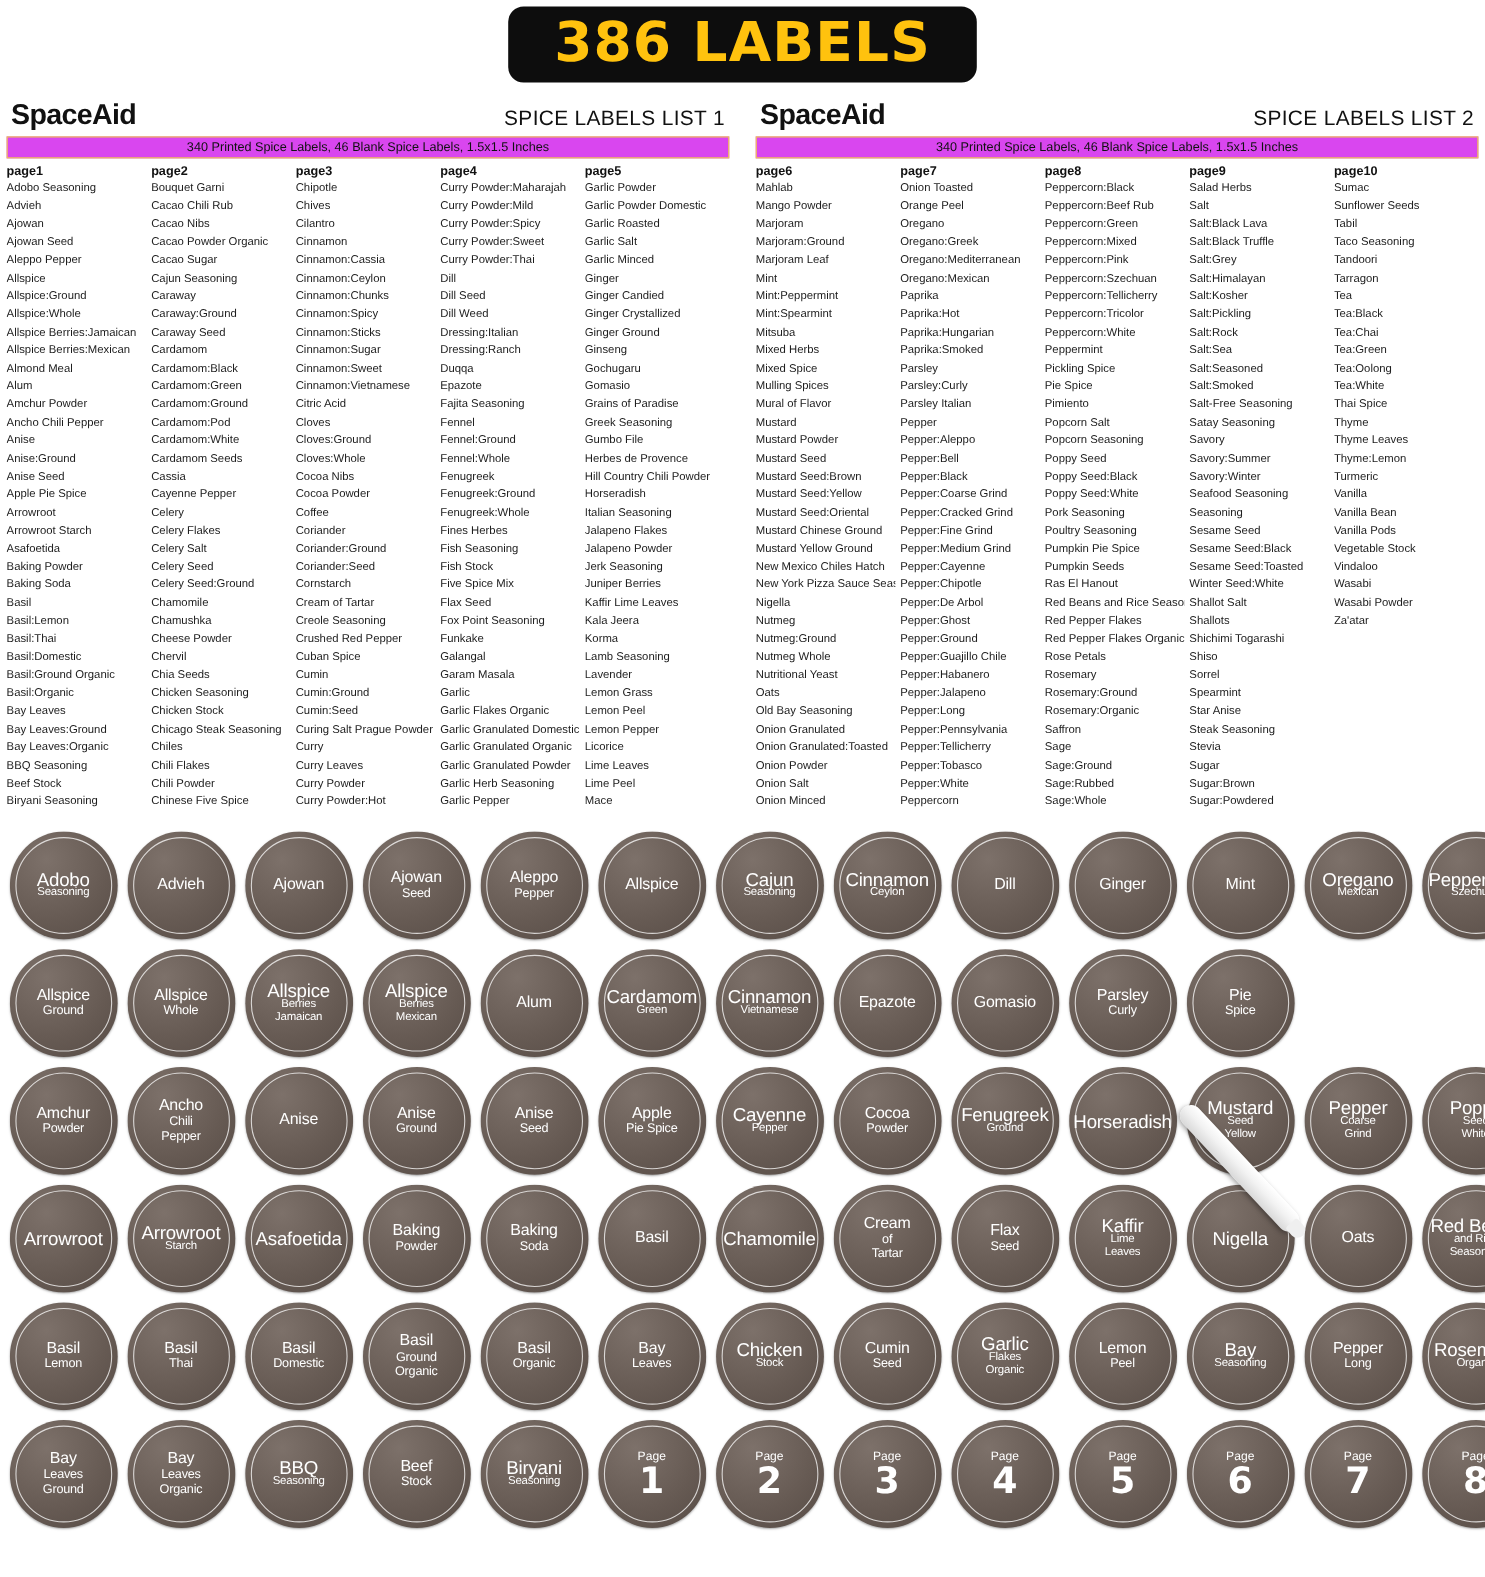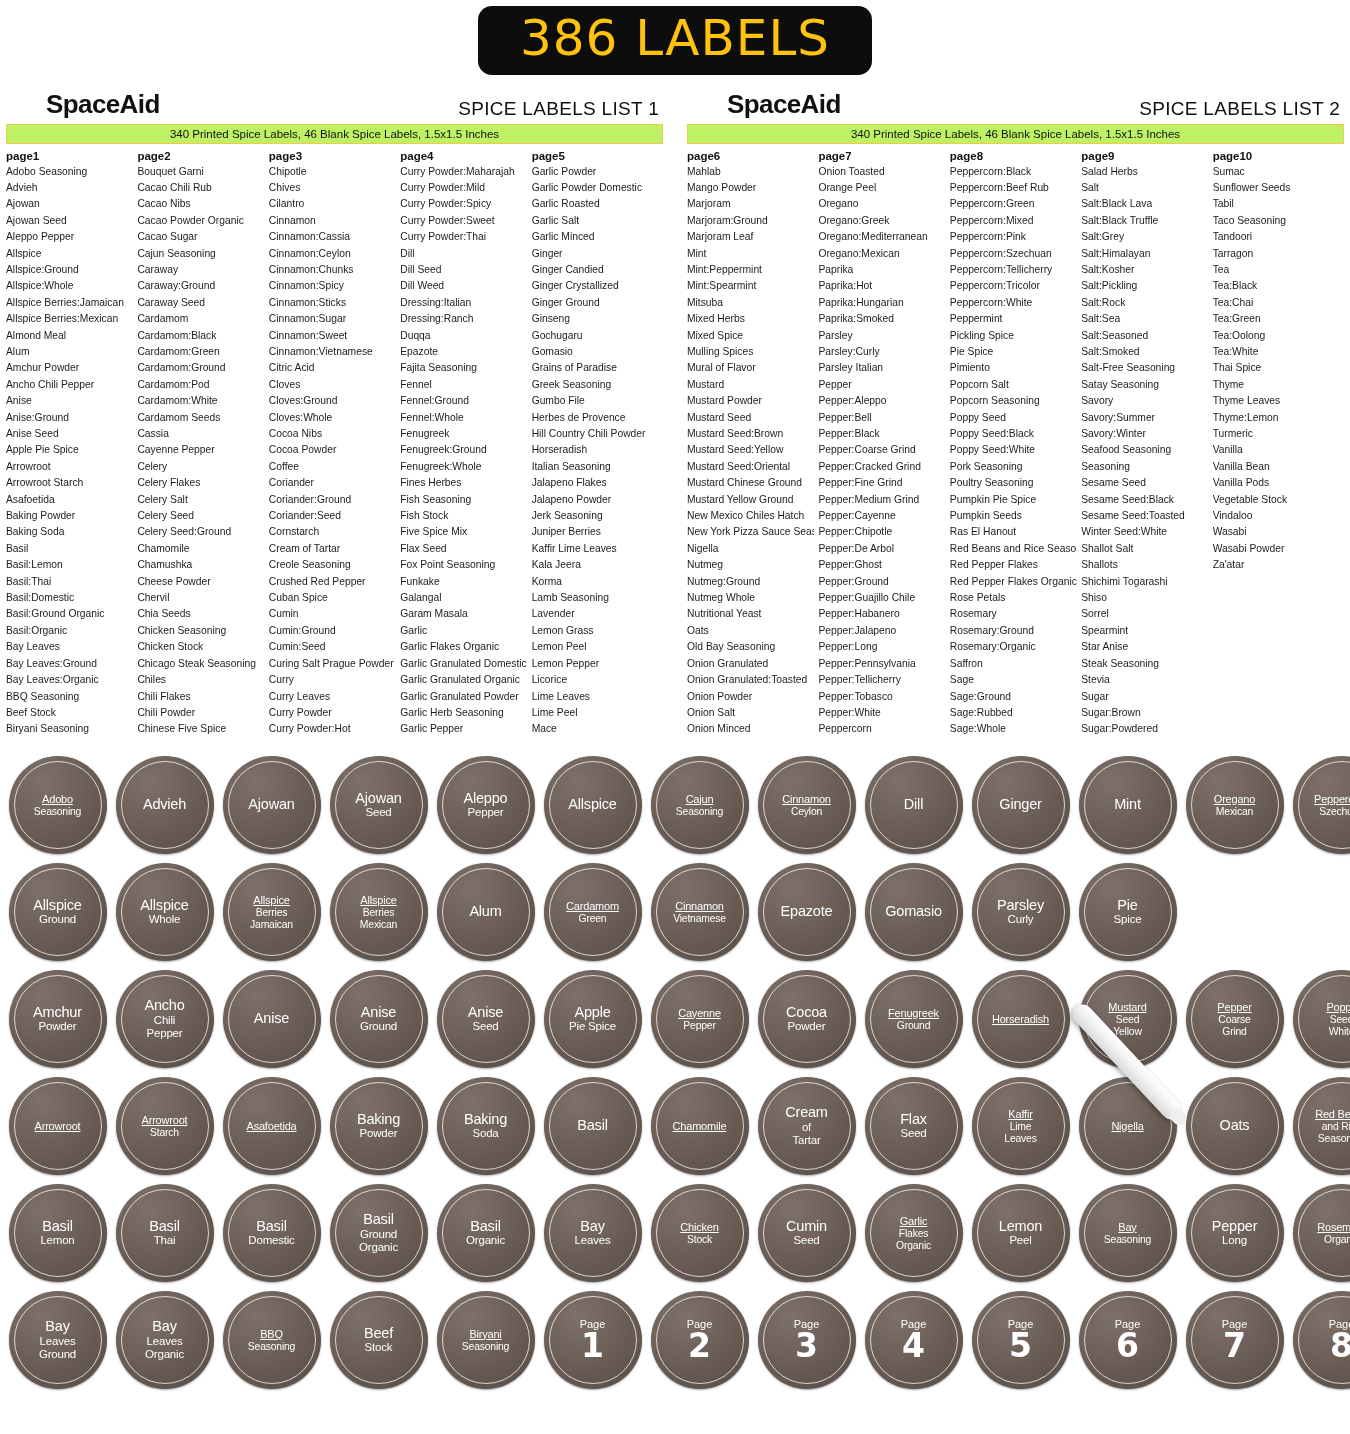--- a/index.html
+++ b/index.html
@@ -26,21 +26,21 @@
   }
   .banner {
     background: #0d0d0d;
     border-radius: 14px;
     padding: 6px 42px 10px 42px;
     display: inline-block;
   }
   .banner-text {
     color: #FFC20E;
     font-size: 50px;
-    font-weight: normal;
+    font-weight: bold;
     letter-spacing: 1px;
     line-height: 1.05;
     font-family: "DejaVu Sans", sans-serif;
   }
 
   
   .lists {
     display: flex;
     gap: 24px;
     padding: 14px 6px 0 6px;
@@ -55,29 +55,28 @@
     align-items: flex-end;
     justify-content: space-between;
     padding: 0 4px 4px 4px;
   }
   .brand {
     font-size: 26px;
     font-weight: bold;
     letter-spacing: -0.6px;
     color: #111;
     font-family: "Liberation Sans", sans-serif;
-    margin-left: 36px;
   }
   .panel-title {
     font-size: 19px;
     color: #111;
     letter-spacing: 0.3px;
   }
   .panel-sub {
-    background: #bef264;
+    background: #d946ef;
     text-align: center;
     font-size: 11.5px;
     color: #111;
     padding: 3px 0;
     border: 1px solid #f0c94e;
     box-sizing: border-box;
   }
   .cols {
     display: flex;
     padding-top: 6px;
@@ -151,21 +150,21 @@
     font-weight: normal;
     padding: 0 6px;
     letter-spacing: -0.2px;
   }
   .disc .l2 {
     font-size: 11.5px;
     line-height: 13px;
     padding: 0 6px;
     letter-spacing: -0.2px;
   }
-  .disc.small .l1 { font-size: 11px; line-height: 13.4px; text-decoration: underline; }
+  .disc.small .l1 { font-size: 17px; line-height: 13.4px; }
   .disc.small .l2 { font-size: 10.4px; line-height: 11.6px; }
 
   .disc.page .pword {
     font-size: 11px;
     line-height: 12px;
     margin-bottom: -2px;
   }
   .disc.page .pnum {
     font-size: 33px;
     line-height: 35px;

